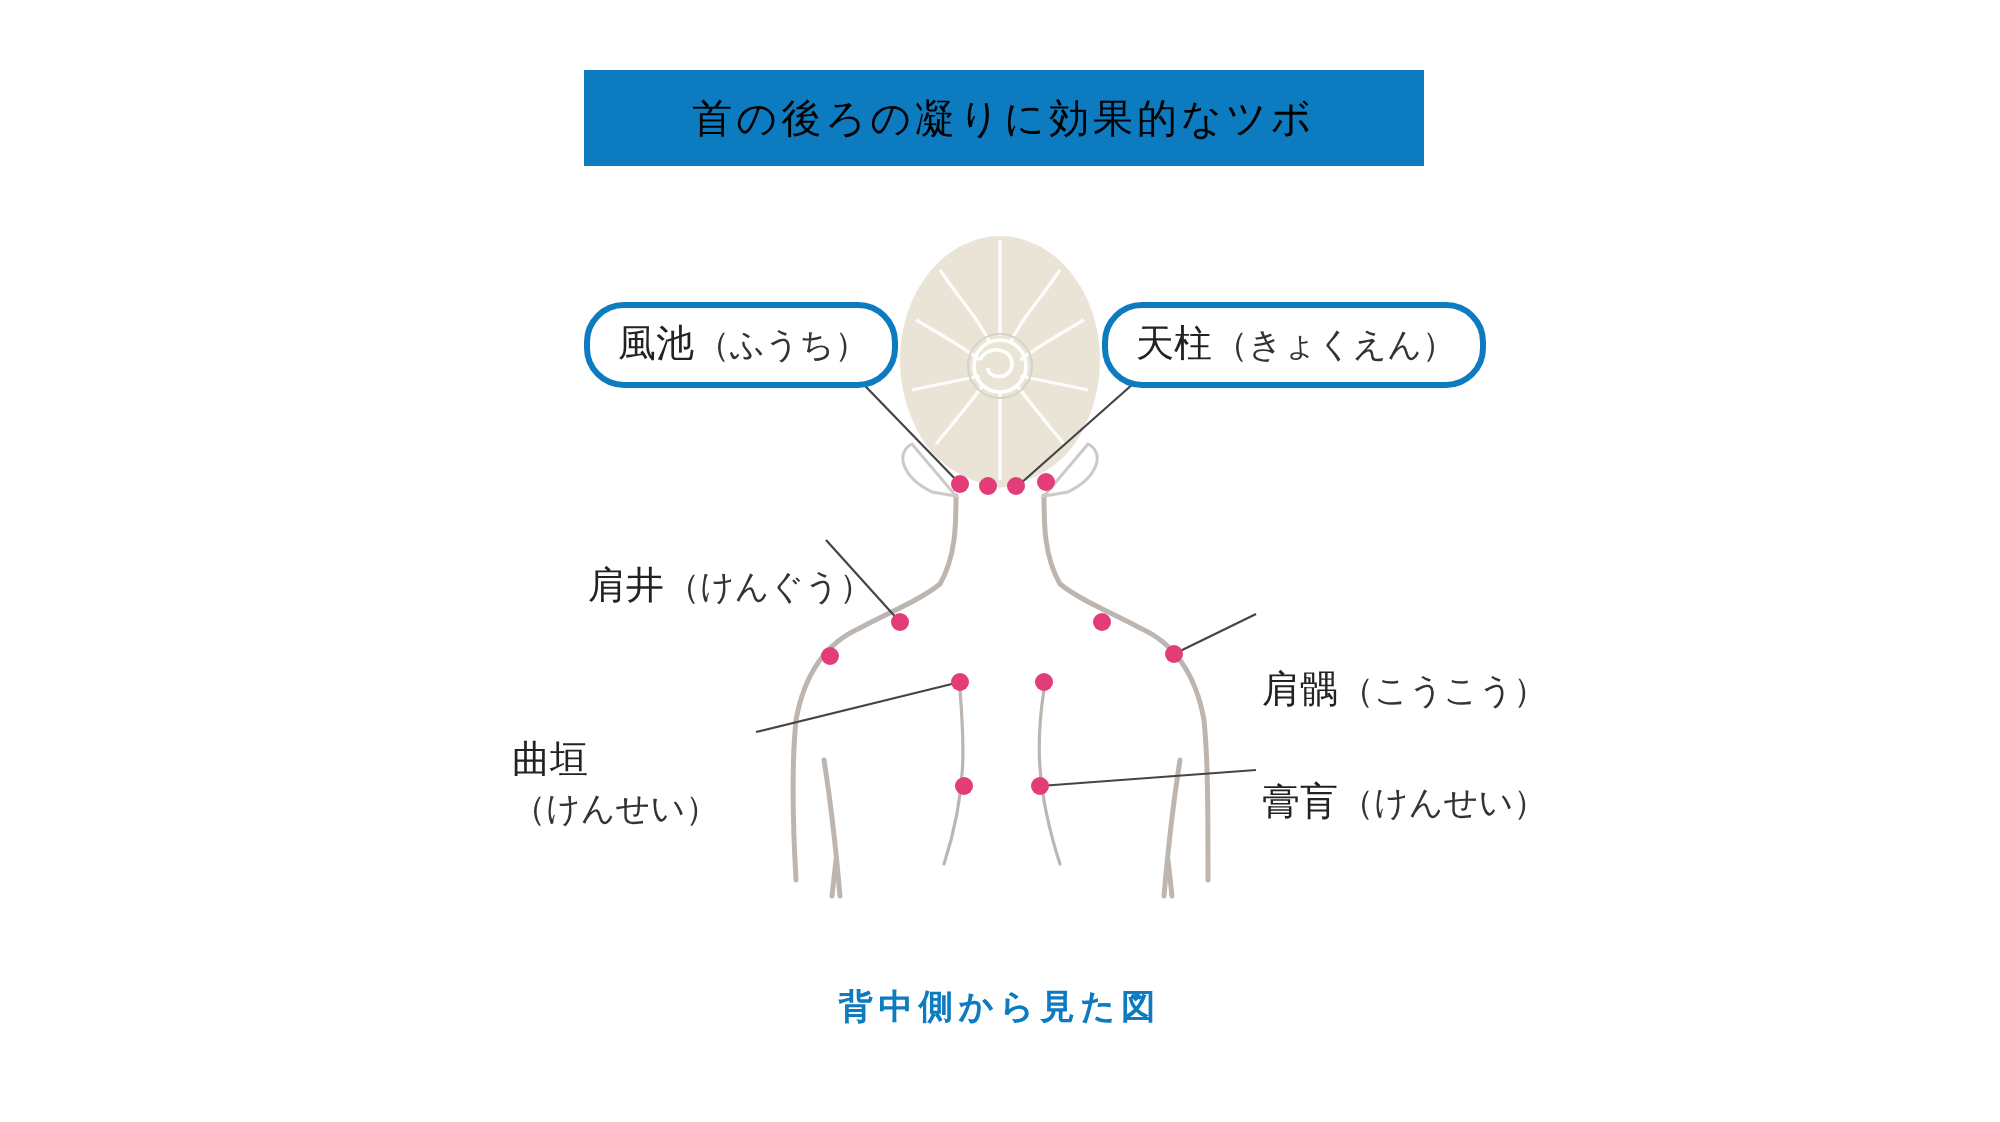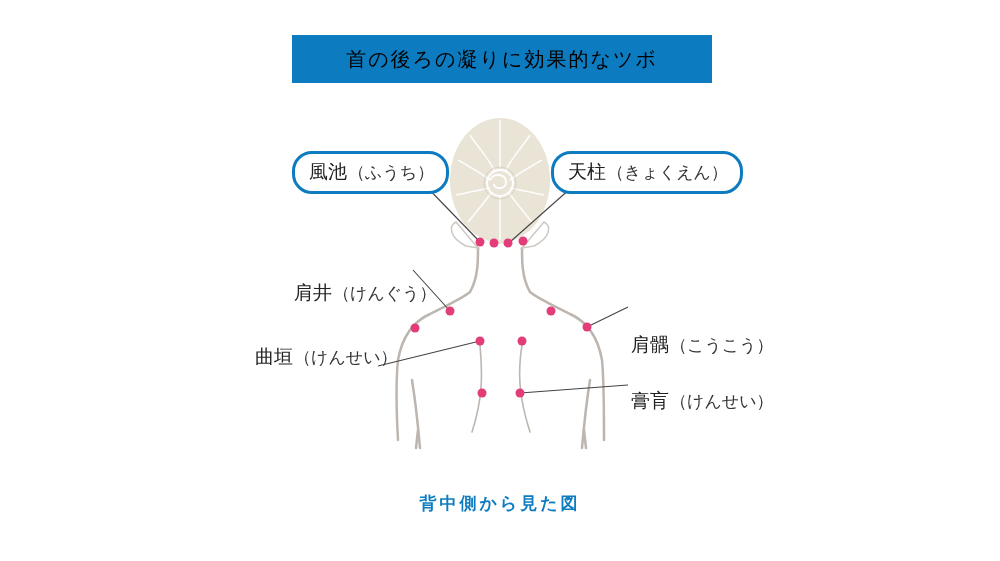--- a/index.html
+++ b/index.html
@@ -163,21 +163,21 @@
 <div class="label boxed" style="left:551px; top:151px;">
   <span class="kanji">天柱</span>
   <span class="kana">（きょくえん）</span>
 </div>
 
 <div class="label" style="left:294px; top:252px;margin-top:28px;">
   <span class="kanji">肩井</span>
   <span class="kana">（けんぐう）</span>
 </div>
 
-<div class="label" style="left:255px; top:344px;">
+<div class="label" style="left:255px; top:367px;flex-direction:column;">
   <span class="kanji">曲垣</span>
   <span class="kana">（けんせい）</span>
 </div>
 
 <div class="label" style="left:631px; top:292px;margin-top:40px;">
   <span class="kanji">肩髃</span>
   <span class="kana">（こうこう）</span>
 </div>
 
 <div class="label" style="left:631px; top:388px;">

